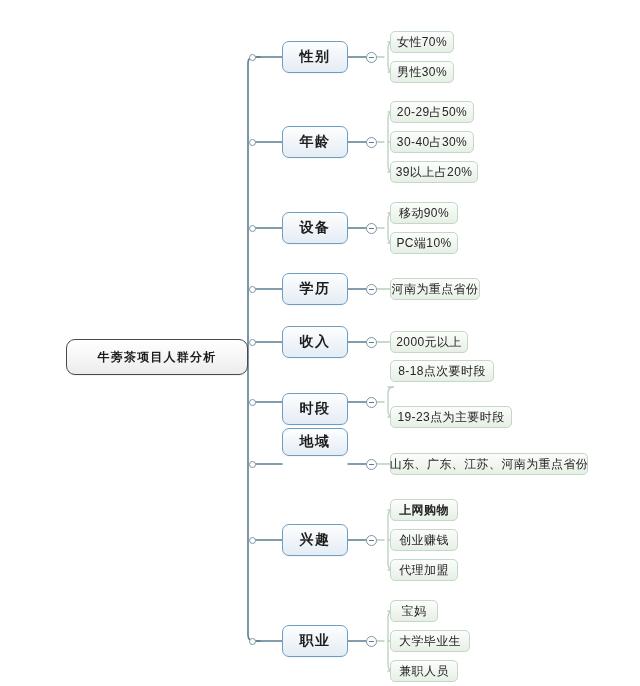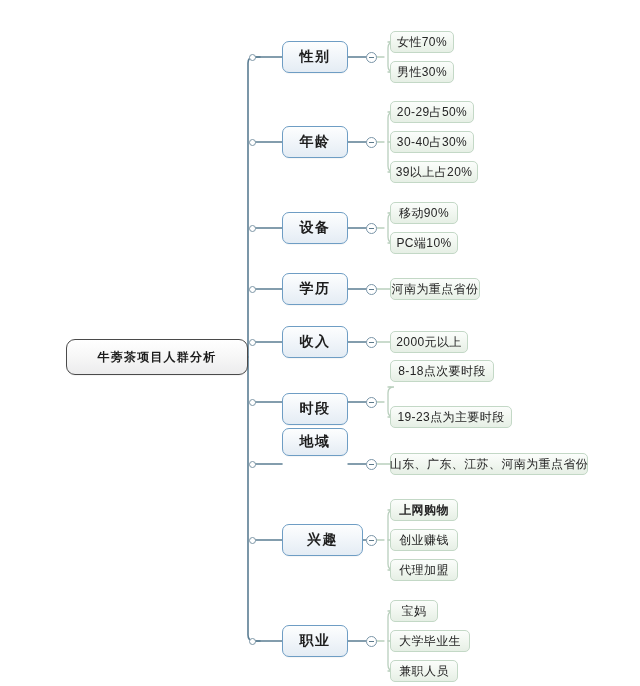--- a/index.html
+++ b/index.html
@@ -181,21 +181,21 @@
       <div class="junction-dot" style="left: 249px; top: 398.5px;"></div>
       <div class="node branch-node" style="left: 282px; top: 386px; width: 66px; height: 32px; margin-top: 7px;">时段</div>
       <div class="toggle" style="left: 366px; top: 396.5px;"></div>
       <div class="node leaf-node" style="left: 390px; top: 360px; width: 104px; height: 22px;">8-18点次要时段</div>
       <div class="node leaf-node" style="left: 390px; top: 406px; width: 122px; height: 22px;">19-23点为主要时段</div>
       <div class="junction-dot" style="left: 249px; top: 460.5px;"></div>
       <div class="node branch-node" style="left: 282px; top: 428px; width: 66px; height: 28px;">地域</div>
       <div class="toggle" style="left: 366px; top: 458.5px;"></div>
       <div class="node leaf-node" style="left: 390px; top: 453px; width: 198px; height: 22px;">山东、广东、江苏、河南为重点省份</div>
       <div class="junction-dot" style="left: 249px; top: 536.5px;"></div>
-      <div class="node branch-node" style="left: 282px; top: 524px; width: 81px; height: 32px;">兴趣</div>
+      <div class="node branch-node" style="left: 282px; top: 524px; width: 66px; height: 32px;">兴趣</div>
       <div class="toggle" style="left: 366px; top: 534.5px;"></div>
       <div class="node leaf-node" style="left: 390px; top: 499px; width: 68px; height: 22px; font-weight: bold;">上网购物</div>
       <div class="node leaf-node" style="left: 390px; top: 529px; width: 68px; height: 22px;">创业赚钱</div>
       <div class="node leaf-node" style="left: 390px; top: 559px; width: 68px; height: 22px;">代理加盟</div>
       <div class="junction-dot" style="left: 249px; top: 637.5px;"></div>
       <div class="node branch-node" style="left: 282px; top: 625px; width: 66px; height: 32px;">职业</div>
       <div class="toggle" style="left: 366px; top: 635.5px;"></div>
       <div class="node leaf-node" style="left: 390px; top: 600px; width: 48px; height: 22px;">宝妈</div>
       <div class="node leaf-node" style="left: 390px; top: 630px; width: 80px; height: 22px;">大学毕业生</div>
       <div class="node leaf-node" style="left: 390px; top: 660px; width: 68px; height: 22px;">兼职人员</div>

